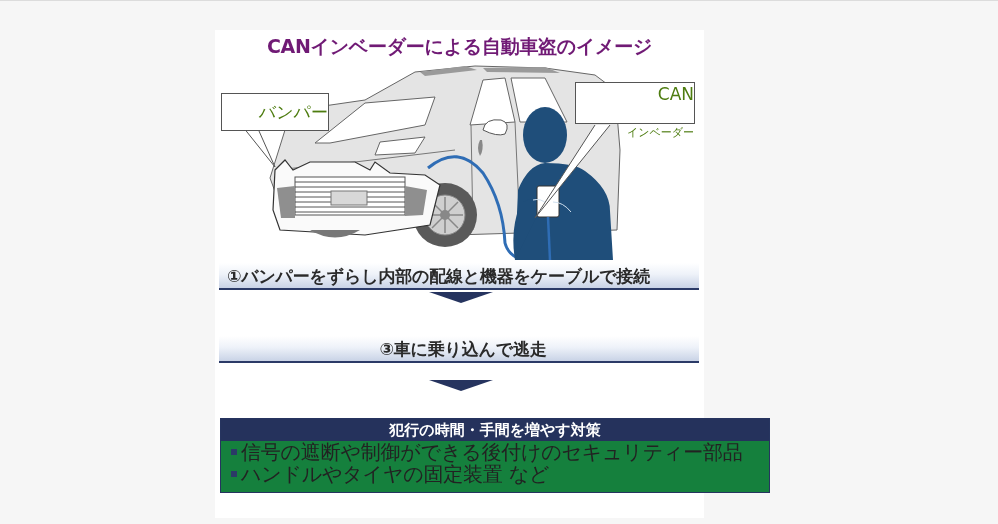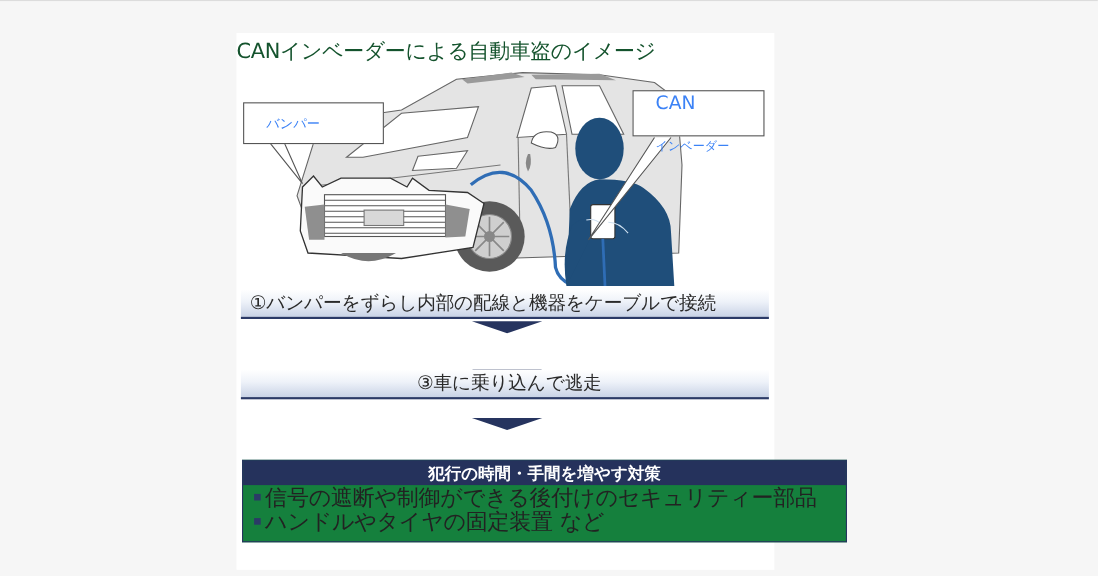--- a/index.html
+++ b/index.html
@@ -8,34 +8,34 @@
     background:#f6f6f6;
     font-family:"DejaVu Sans", "Liberation Sans", sans-serif;
     position:relative;
   }
   .topline { position:absolute; left:0; top:0; width:998px; height:1px; background:#dcdcdc; }
   .panel {
     position:absolute; left:215px; top:30px; width:489px; height:488px;
     background:#ffffff;
   }
   .title {
-    position:absolute; left:0; top:4px; width:489px; 
-    font-size:19px; color:#14532d; letter-spacing:-0.3px; font-weight:400;
+    position:absolute; left:0; top:4px; width:489px; text-align:center;
+    font-size:19px; color:#701a75; letter-spacing:-0.3px; font-weight:700;
   }
   .illustration { position:absolute; left:0; top:0; width:489px; height:230px; }
   .callout {
     position:absolute; background:#fff; border:1px solid #555;
-    color:#3b82f6; font-size:15px; text-align:left; line-height:18px;padding-left:20px;
+    color:#4d7c0f; font-size:15px; text-align:right; line-height:18px;
   }
   .step {
     position:absolute; left:4px; width:480px; height:27px;
     background:linear-gradient(to bottom, #ffffff 0%, #eef2f9 45%, #c9d3e6 100%);
     border-bottom:2px solid #2b3a67;
     font-size:17px; color:#2a2a2a; line-height:27px; padding-left:8px;
-    box-sizing:border-box; letter-spacing:-0.2px;
+    box-sizing:border-box; letter-spacing:-0.2px;font-weight:bold;
   }
   .arrow {
     position:absolute; left:214px; width:0; height:0;
     border-left:32px solid transparent; border-right:32px solid transparent;
     border-top:11px solid #26345f;
   }
   .result {
     position:absolute; left:0; width:489px; text-align:center;
     font-size:16px; font-weight:bold; color:#1a1a1a;
   }
@@ -121,21 +121,21 @@
     </g>
 
     <rect x="322" y="156" width="22" height="31" rx="2" fill="#fff" stroke="#333" stroke-width="1"></rect>
     <path d="M318,170 q8,-2 14,4 M338,172 q10,0 18,10" stroke="#cfe0f0" stroke-width="1" fill="none"></path>
     <path d="M333,187 L335,230" stroke="#2f6db5" stroke-width="2.5"></path>
 
     <path d="M24,92 L60,137 L40,92" fill="#fff" stroke="#555" stroke-width="1"></path>
     <path d="M380,95 L320,188 L395,95" fill="#fff" stroke="#555" stroke-width="1"></path>
   </svg>
 
-  <div class="callout" style="left:6px; top:63px; width:106px; height:36px; line-height:36px; font-size:12px;">
+  <div class="callout" style="left:6px; top:63px; width:106px; height:36px; line-height:36px; font-size:17px;">
     <span>バンパー</span>
   </div>
   <div class="callout" style="left:360px; top:52px; width:120px; height:42px; padding-top:2px; box-sizing:border-box;">
     <div style="font-size:17px;">CAN</div>
     <div style="font-size:11px;margin-top:21px;">インベーダー</div>
   </div>
 
   <div class="step" style="top:233px;">①バンパーをずらし内部の配線と機器をケーブルで接続</div>
   <div class="arrow" style="top:262px;"></div>
 

